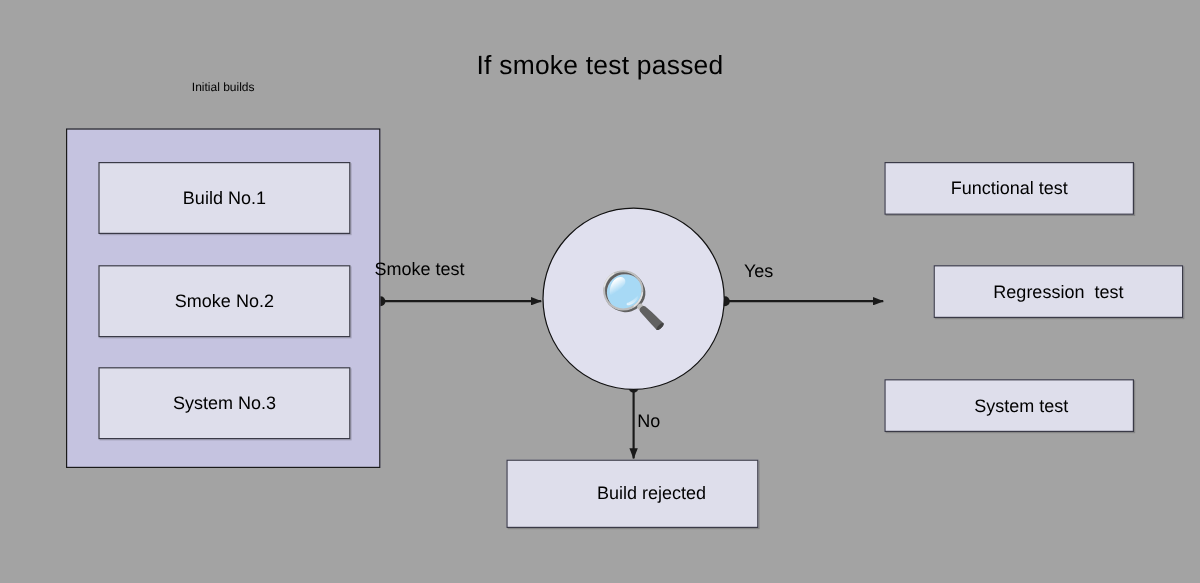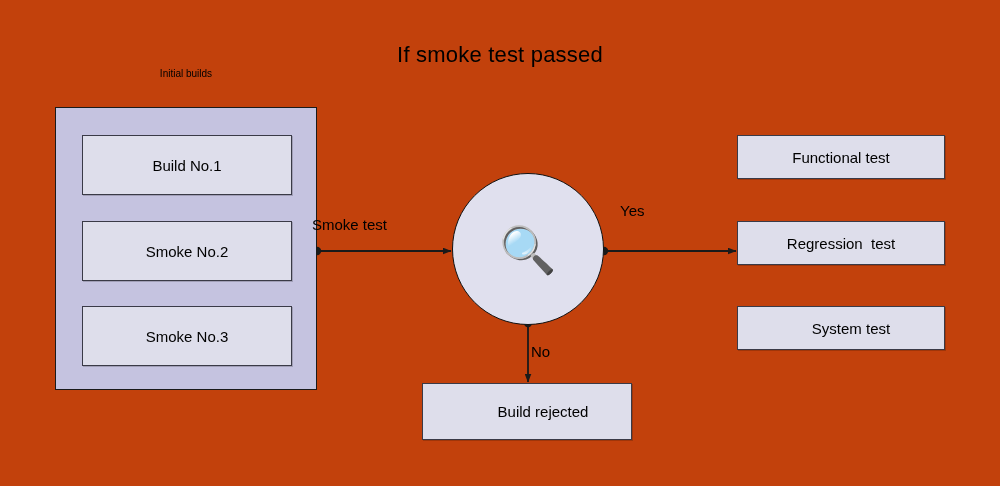--- a/index.html
+++ b/index.html
@@ -6,21 +6,21 @@
     margin: 0;
     padding: 0;
   }
   body {
     font-family: "Liberation Sans", sans-serif;
   }
   #canvas {
     position: relative;
     width: 1000px;
     height: 486px;
-    background: #c2410c;
+    background: #a3a3a3;
     overflow: hidden;
   }
 
   
   .diagram-title {
     position: absolute;
     left: 0;
     top: 42px;
     width: 1000px;
     text-align: center;
@@ -39,21 +39,21 @@
     color: #000000;
     white-space: pre;
   }
   .edge-label {
     position: absolute;
     font-size: 15px;
     color: #000000;
     white-space: pre;
   }
   #label-smoke-test { left: 312px; top: 216px; width: 140px; }
-  #label-yes        { left: 620px; top: 202px; width: 100px; }
+  #label-yes        { left: 620px; top: 218px; width: 100px; }
   #label-no         { left: 531px; top: 343px; width: 40px; text-align: left; }
 
   
   .container-box {
     position: absolute;
     left: 55px;
     top: 107px;
     width: 262px;
     height: 283px;
     background: #c5c3e0;
@@ -73,22 +73,22 @@
     white-space: pre;
     box-shadow: 1px 1px 0 rgba(0,0,0,0.18);
   }
   .build-box { left: 82px; width: 210px; height: 60px; text-align: center; }
   #node-build-1 { top: 135px; }
   #node-build-2 { top: 221px; }
   #node-build-3 { top: 306px; }
 
   .right-box { left: 737px; width: 208px; height: 44px; }
   #node-functional-test { top: 135px; }
-  #node-regression-test { top: 221px; }
-  #node-system-test     { top: 306px; padding-left: 20px; }
+  #node-regression-test { top: 221px; margin-left: 41px; }
+  #node-system-test     { top: 316px; padding-left: 20px; }
 
   #node-build-rejected {
     left: 422px;
     top: 383px;
     width: 210px;
     height: 57px;
     padding-left: 32px;
   }
 
   .decision-circle {
@@ -158,21 +158,21 @@
 
   <div class="container-box"></div>
 
   <div class="node-box build-box" id="node-build-1">
     <span>Build No.1</span>
   </div>
   <div class="node-box build-box" id="node-build-2">
     <span>Smoke No.2</span>
   </div>
   <div class="node-box build-box" id="node-build-3">
-    <span>Smoke No.3</span>
+    <span>System No.3</span>
   </div>
 
   <div class="decision-circle"></div>
   <div class="magnifier-icon">🔍</div>
 
   <div class="edge-label" id="label-smoke-test">Smoke test</div>
   <div class="edge-label" id="label-yes">Yes</div>
   <div class="edge-label" id="label-no">No</div>
 
   <div class="node-box right-box" id="node-functional-test">

